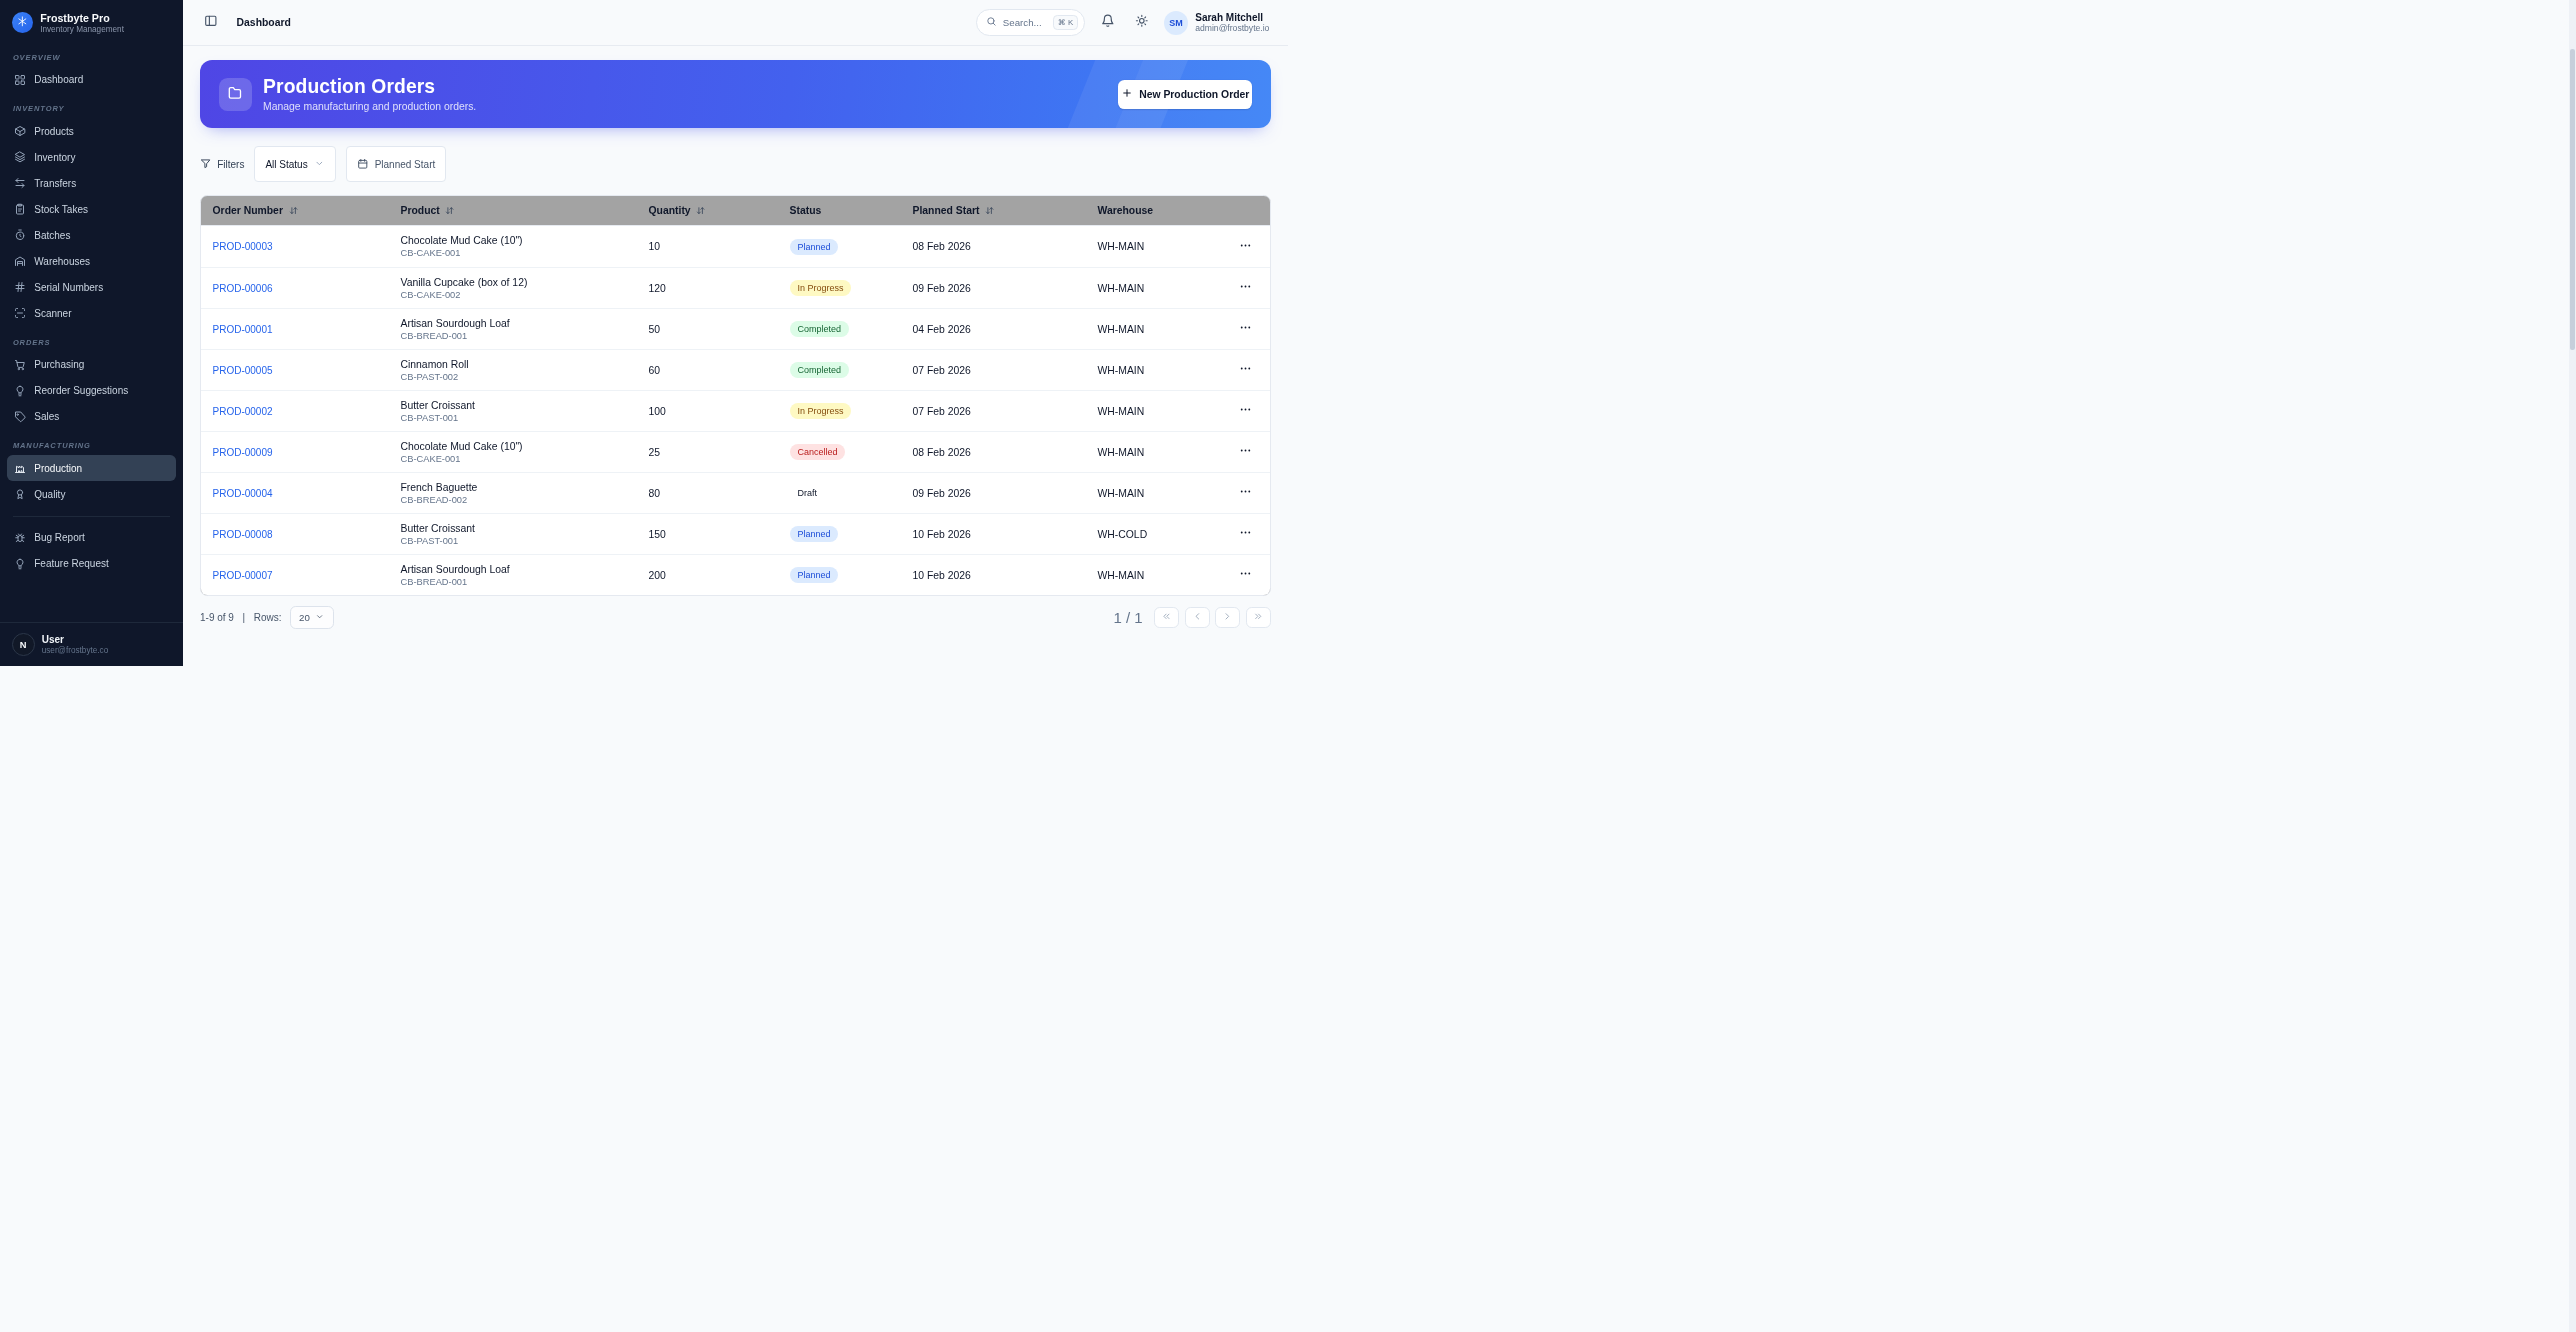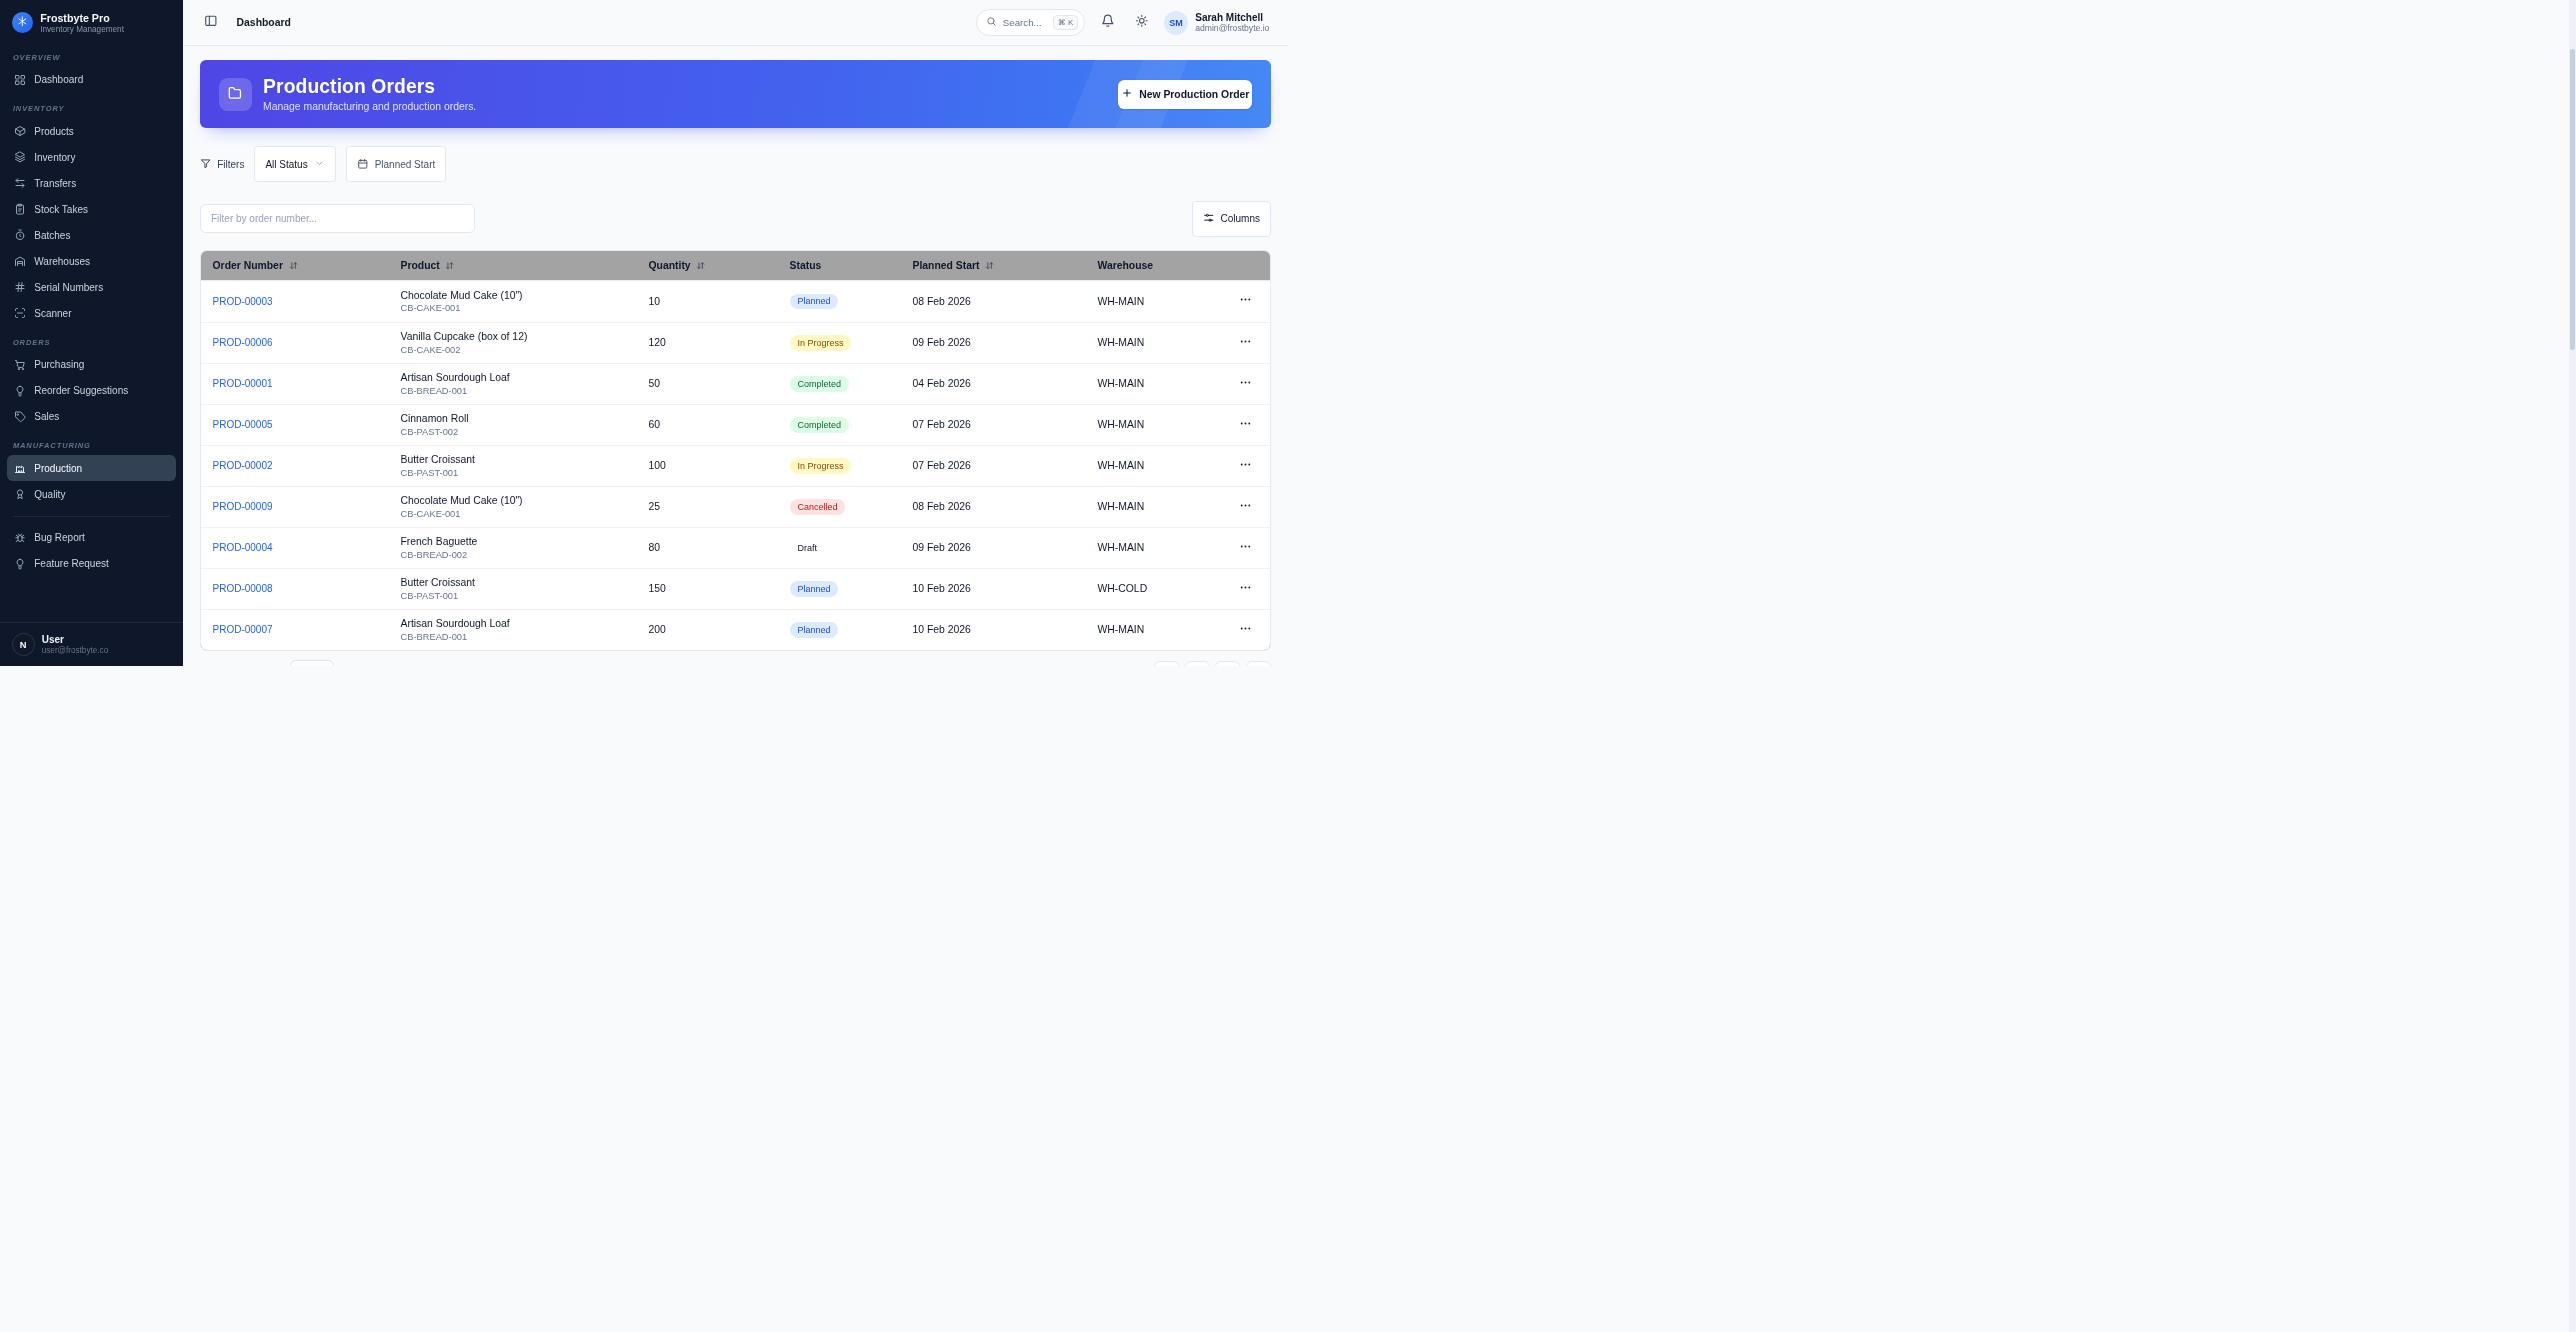--- a/index.html
+++ b/index.html
@@ -80,21 +80,21 @@
     width:24px; height:24px; border-radius:50%; background:#dbeafe; color:#1d4ed8;
     font-size:9px; font-weight:700; display:flex; align-items:center; justify-content:center;
   }
   .user-name { font-size:10px; font-weight:600; color:#0f172a; }
   .user-email { font-size:8.6px; color:#64748b; margin-top:0.7px; }
 
   .content { flex:1; padding:0 17px; min-height:0; }
 
   
   .hero {
-    margin-top:14.3px; border-radius:6px; position:relative; overflow:hidden;
+    margin-top:14.3px; border-radius:12px; position:relative; overflow:hidden;
     background:linear-gradient(96deg,#4f46e5 0%,#4361ee 55%,#3b82f6 100%);
     display:flex; align-items:center; gap:11.5px; padding:15.8px 18.6px;
     box-shadow:0 7.2px 17px -8.6px rgba(59,76,234,.55);
   }
   .hero::before, .hero::after {
     content:""; position:absolute; top:-43px; bottom:-43px; width:86px;
     background:rgba(255,255,255,.07); transform:rotate(22deg);
   }
   .hero::before { right:100px; }
   .hero::after { right:-7.2px; width:143px; background:rgba(255,255,255,.05); }
@@ -451,31 +451,20 @@
         </div>
         <button class="control ghost">
           <span><svg viewBox="0 0 24 24" width="11.5" height="11.5" fill="none" stroke="currentColor" stroke-width="2" stroke-linecap="round" stroke-linejoin="round">
                 <rect x="3.5" y="5" width="17" height="16" rx="2"></rect>
                 <path d="M8 3v4M16 3v4M3.5 10.5h17"></path>
               </svg></span>
           <span>Planned Start</span>
         </button>
       </div>
 
-      <div class="search-row">
-        <input type="text" class="filter-input" placeholder="Filter by order number..." style="">
-        <button class="control">
-          <span><svg viewBox="0 0 24 24" width="11.5" height="11.5" fill="none" stroke="currentColor" stroke-width="2" stroke-linecap="round" stroke-linejoin="round">
-                <path d="M20.5 7H11M7.5 7h-4M20.5 17h-4M13 17H3.5"></path>
-                <circle cx="9.2" cy="7" r="2.2"></circle>
-                <circle cx="14.8" cy="17" r="2.2"></circle>
-              </svg></span>
-          <span>Columns</span>
-        </button>
-      </div>
 
       <div class="table-card">
         <div class="thead tgrid">
             <div class="th">
               <span>Order Number</span>
               <span class="sort">
                 <svg viewBox="0 0 24 24" width="9.3" height="9.3" fill="none" stroke="currentColor" stroke-width="2" stroke-linecap="round" stroke-linejoin="round">
                   <path d="m3.5 15.5 4 4 4-4"></path>
                   <path d="M7.5 19.5v-15"></path>
                   <path d="m12.5 8.5 4-4 4 4"></path>

